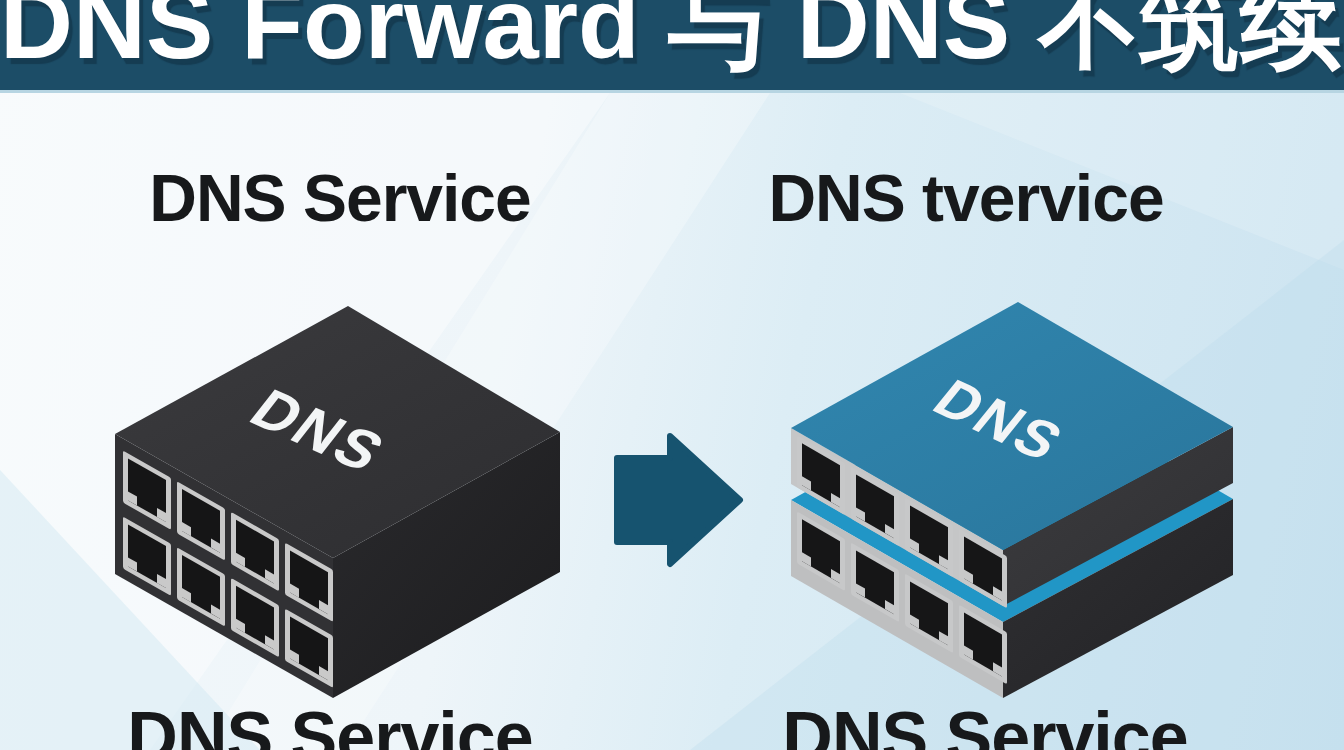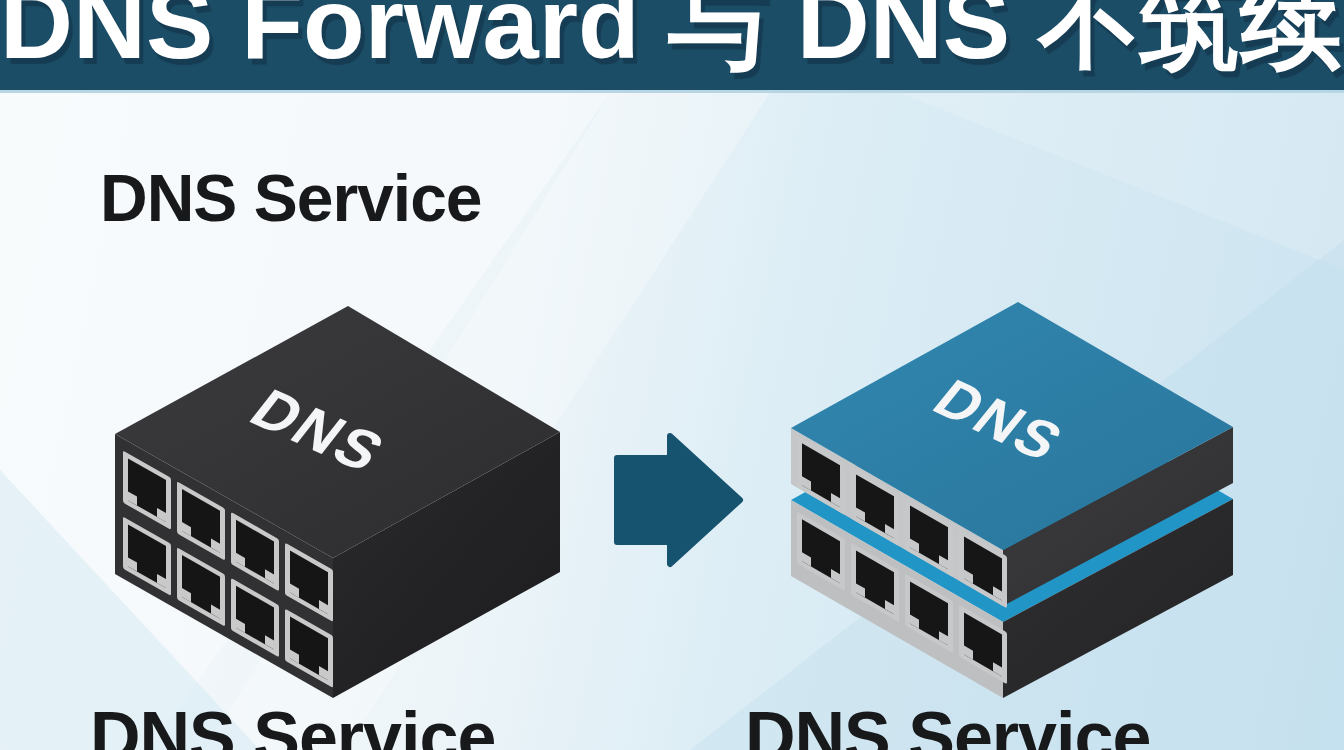--- a/index.html
+++ b/index.html
@@ -22,21 +22,21 @@
   }
   .title {
     position:absolute; left:0; top:-31px; width:100%;
     margin:0; text-align:center;
     font-size:101px; line-height:108px; font-weight:bold;
     letter-spacing:0px; color:#ffffff; white-space:nowrap;
     text-shadow:4px 6px 1px rgba(8,30,42,0.35);
   }
 
   .label {
-    position:absolute; text-align:left;
+    position:absolute; text-align:center;
     font-weight:bold; color:#17191b; white-space:nowrap;
     letter-spacing:-1px;
   }
   .label.top-left     { left:100px; top:160px; width:480px; font-size:66px; }
   .label.top-right    { left:726px; top:160px; width:480px; font-size:66px; }
   .label.bottom-left  { left:90px;  top:697px; width:480px; font-size:70px; }
   .label.bottom-right { left:745px; top:697px; width:480px; font-size:70px; }
 
   .device-left  { position:absolute; left:100px; top:295px; width:470px; height:412px; }
   .device-right { position:absolute; left:765px; top:288px; width:490px; height:430px; }
@@ -60,20 +60,21 @@
     <polygon points="900,93 1344,93 1344,270" fill="#ffffff" opacity="0.16"></polygon>
     <polygon points="1344,240 1344,750 690,750" fill="#b9d9ea" opacity="0.30"></polygon>
     <polygon points="0,470 260,750 0,750" fill="#cfe6f1" opacity="0.45"></polygon>
   </svg>
 
   <header class="banner">
     <h1 class="title">DNS Forward 与 DNS 不筑续!!</h1>
   </header>
 
   <div class="label top-left">DNS Service</div>
+  <div class="label top-right">DNS tvervice</div>
   <div class="label bottom-left">DNS Service</div>
   <div class="label bottom-right">DNS Service</div>
 
   <svg class="device-left" viewBox="0 0 470 412">
     <defs>
       <g id="rj45">
         <rect width="48" height="52" rx="2" fill="#c9c9c9"></rect>
         <rect x="5" y="5" width="38" height="42" fill="#151516"></rect>
         <rect x="5" y="38" width="9" height="9" fill="#c9c9c9"></rect>
         <rect x="34" y="38" width="9" height="9" fill="#c9c9c9"></rect>

